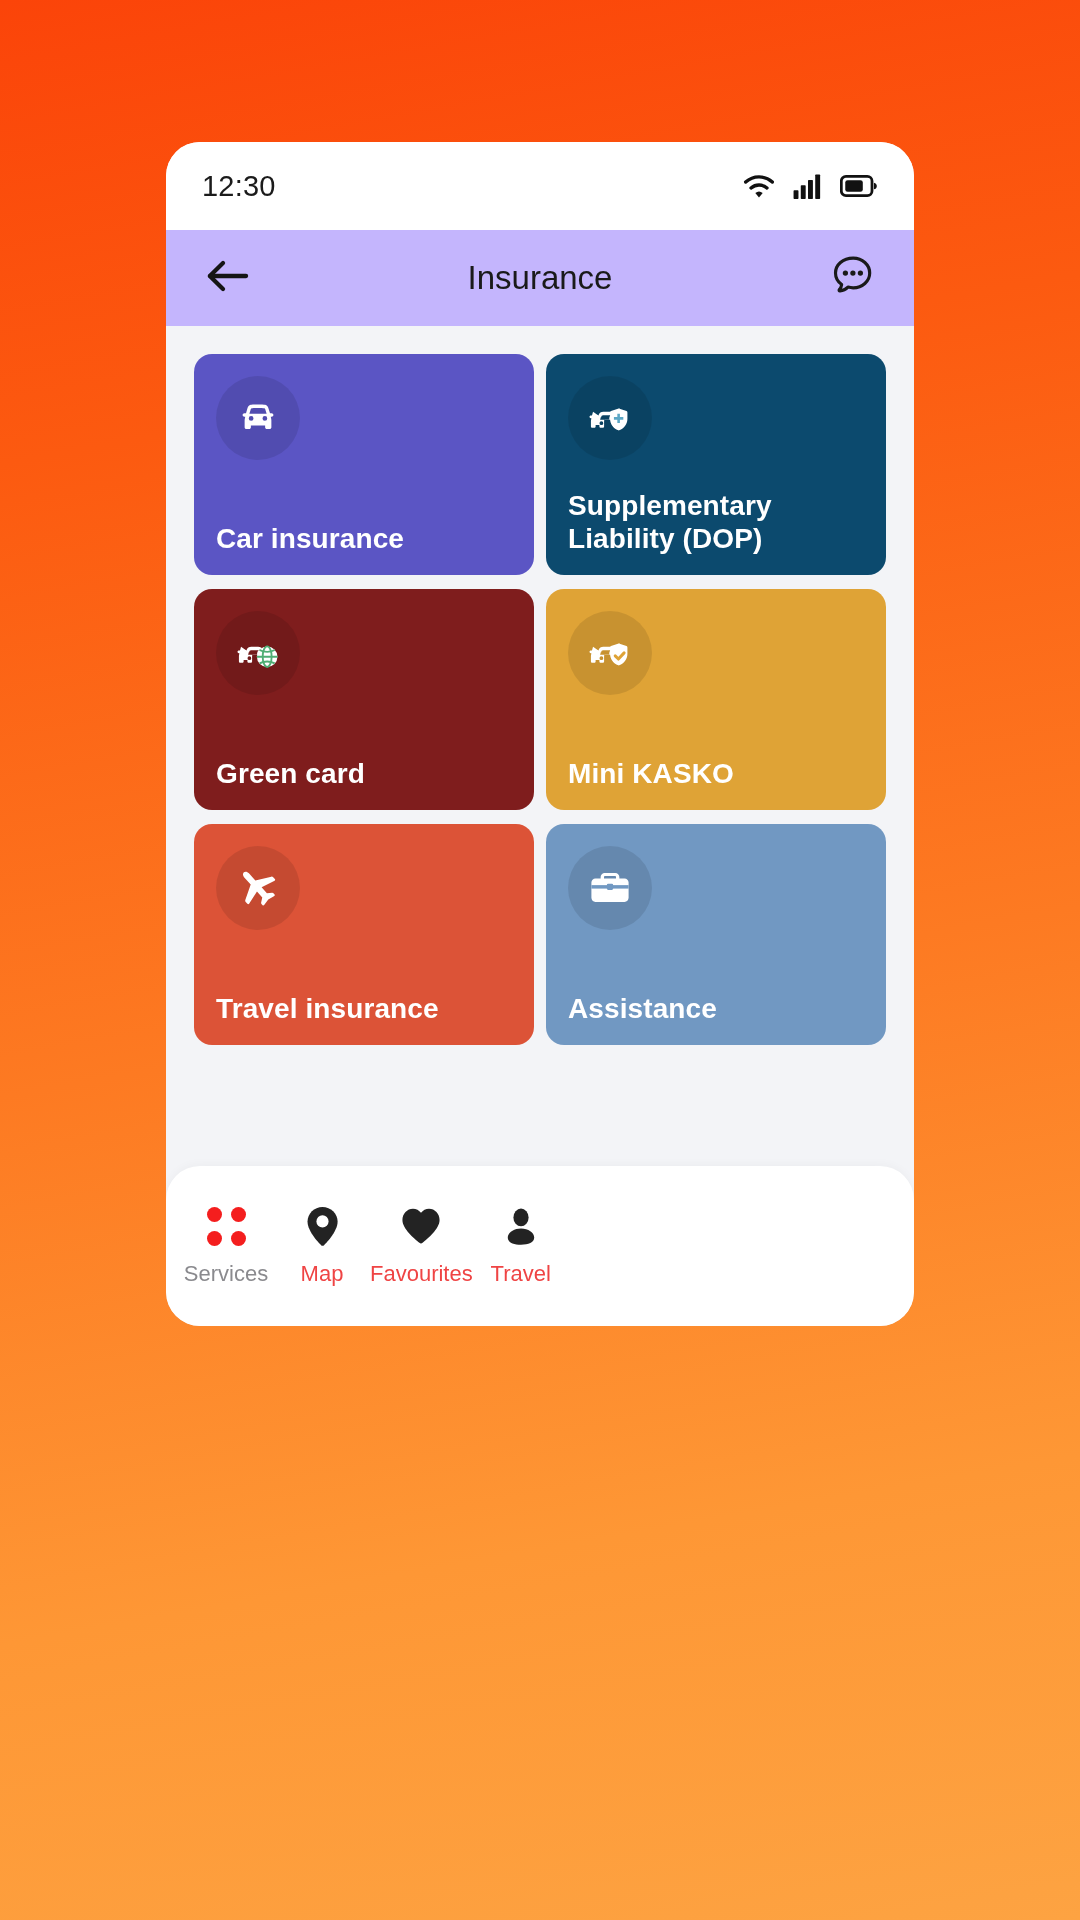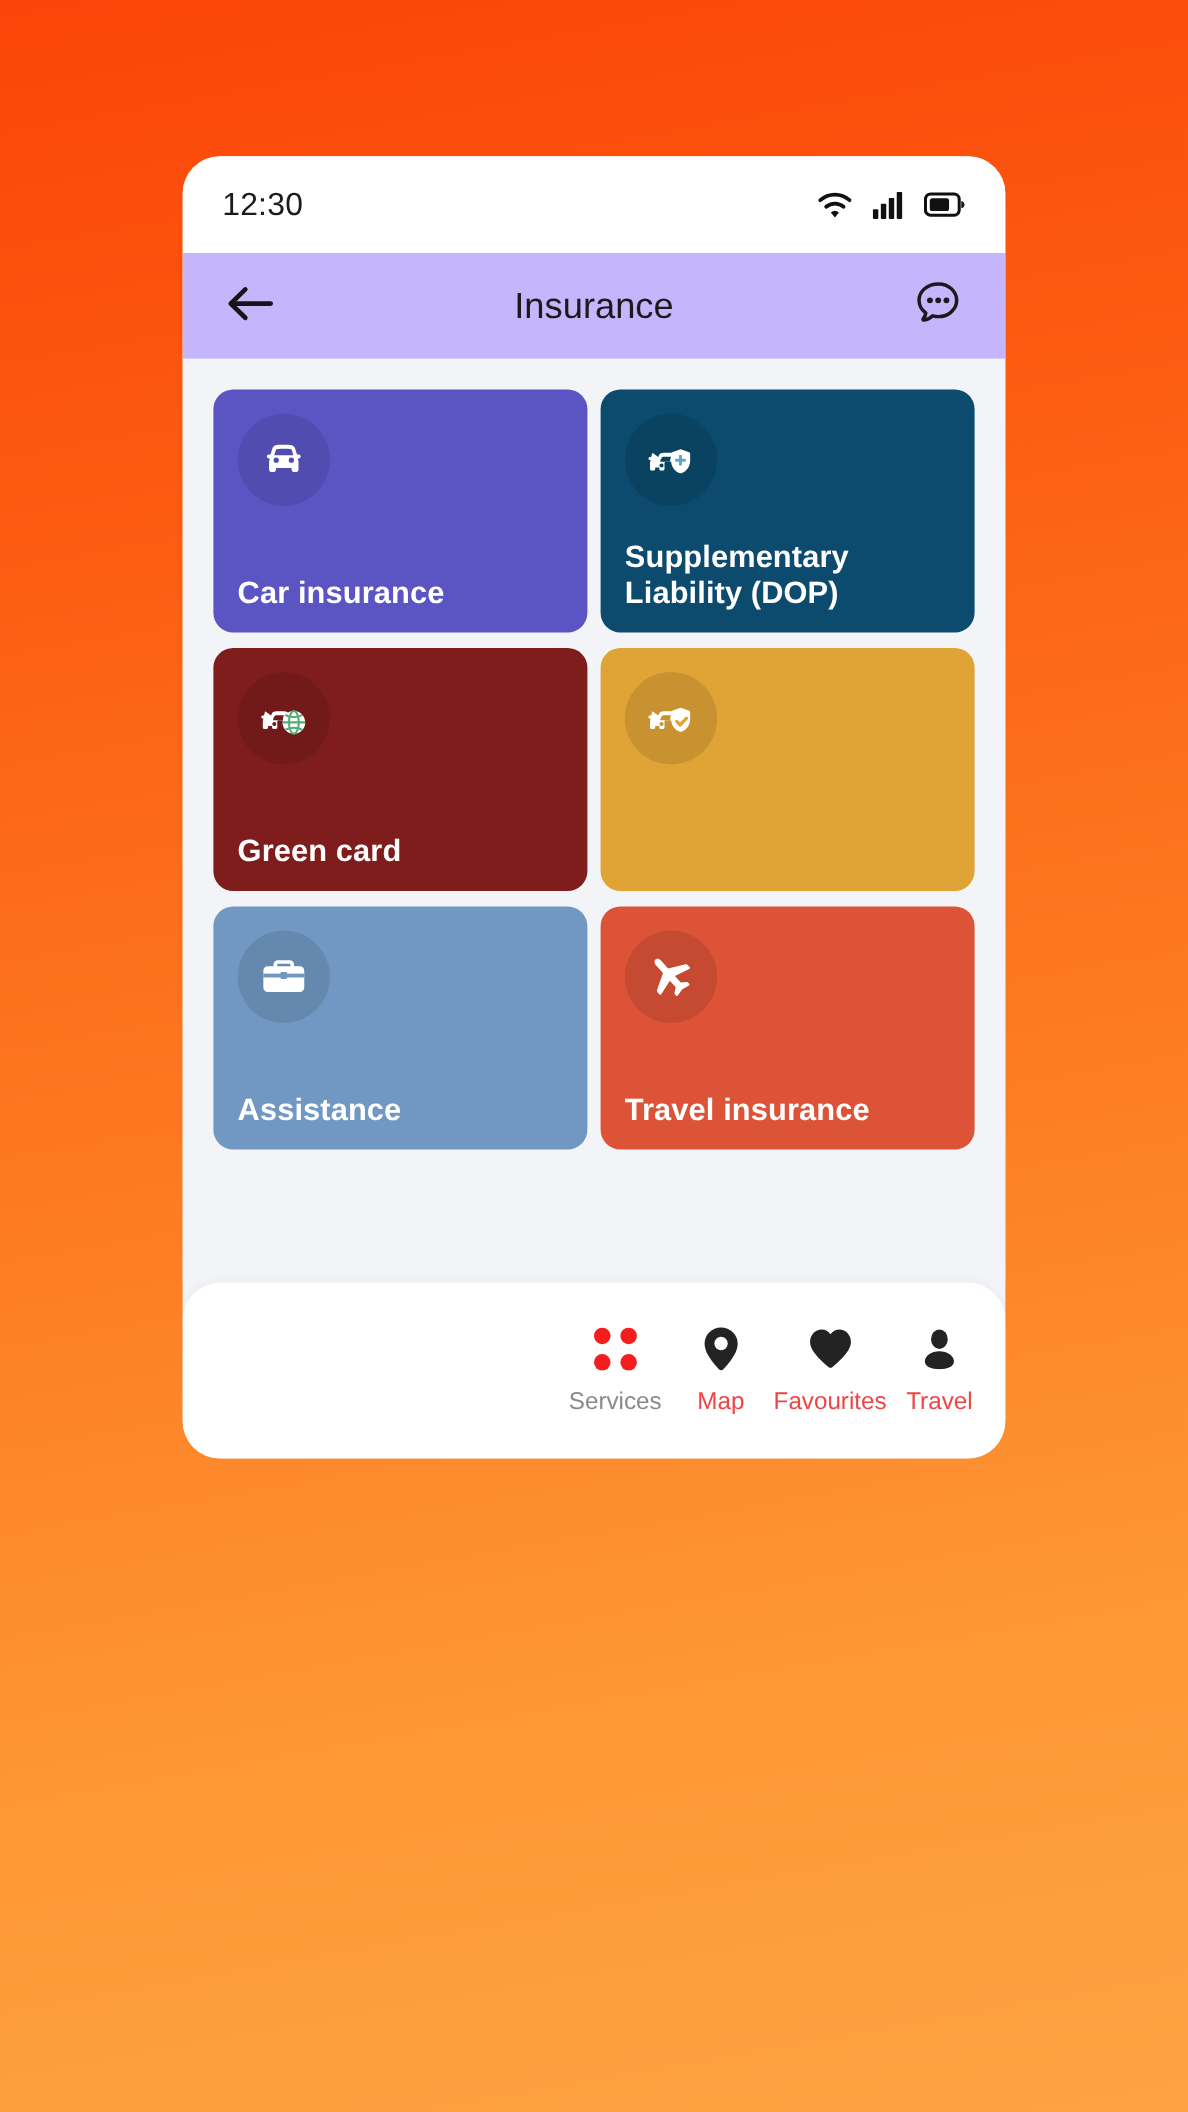--- a/index.html
+++ b/index.html
@@ -122,21 +122,21 @@
   }
 
   
   #bottom-nav {
     flex: 0 0 auto;
     height: 160px;
     background: #FFFFFF;
     border-radius: 34px;
     display: flex;
     align-items: center;
-    justify-content: flex-end;
+    justify-content: flex-start;
     padding: 0 12px;
     box-shadow: 0 -2px 10px rgba(0,0,0,0.03);
   }
   .nav-item {
     display: flex;
     flex-direction: column;
     align-items: center;
     justify-content: center;
     gap: 14px;
     cursor: pointer;
@@ -274,46 +274,47 @@
       <div class="card" style="background:#DFA336">
         <div class="card-icon-circle">
           <span>
             <svg width="52" height="52" viewBox="0 0 42 42">
               <path fill="#fff" d="M8.6 17.5c.4-1.5 1-2.5 2.1-2.9 1.5-.5 8.3-.5 9.8 0 .6.2 1 .6 1.4 1.2l-.9.3c-2 .7-3.2 1.8-3.2 3.6v1.2h-3.1c-.7 0-1.3.5-1.3 1.2v4.6c0 .7-.5 1.2-1.2 1.2h-1.6c-.7 0-1.2-.5-1.2-1.2v-1.1H6.2v1.1c0 .7-.5 1.2-1.2 1.2H3.4c-.7 0-1.2-.5-1.2-1.2v-4.5c0-.5.1-.9.2-1.4l.2-1h-.4c-.7 0-1.2-.5-1.2-1.2s.5-1.2 1.2-1.2h.9l.9-3.2zm2.2.8l-.8 2.7h11.5l-.3-1-.5-1.7c-.1-.6-.4-.8-.8-.9-1.2-.2-6.8-.2-8 0-.4.1-.7.3-.8.9-.1.3-.2.6-.3 1zm.3 7.3a1.6 1.6 0 1 0 0-3.2 1.6 1.6 0 0 0 0 3.2z" transform="translate(3.5,2.4) scale(.95)"></path>
               <path fill="#fff" d="M30 14.2l6.6 2.3c.5.2.8.6.8 1.1v5.5c0 4.4-2.8 8.4-7 9.9-.3.1-.6.1-.9 0-4.2-1.5-7-5.5-7-9.9v-5.5c0-.5.3-.9.8-1.1l6.6-2.3c.3-.1.7-.1 1.1 0z" transform="translate(-1.5,-1.2) scale(.94) translate(1.5,1.2)"></path>
               <path fill="none" stroke="#DFA336" stroke-width="2.4" stroke-linecap="round" stroke-linejoin="round" d="M25.2 23.3l2.6 2.6 4.6-5"></path>
             </svg>
           </span>
         </div>
+        <div class="card-label">Mini KASKO</div>
+      </div>
+
+      <div class="card" style="background:#DC5337">
+        <div class="card-icon-circle">
+          <span>
+            <svg width="48" height="48" viewBox="0 0 40 40">
+              <g transform="rotate(-42 20 20)">
+                <path fill="#fff" d="M20 2.4c1.5 0 2.6 1.5 2.6 3.4v8l12 6.6c.5.3.8.8.8 1.4v2.1c0 .6-.5 1-1.1.9l-11.7-3.2v6.6l3.6 2.6c.3.2.5.6.5 1v1.4c0 .5-.5.9-1 .8L20 32.8l-5.7 1.2c-.5.1-1-.3-1-.8v-1.4c0-.4.2-.8.5-1l3.6-2.6v-6.6L5.7 24.8c-.6.1-1.1-.3-1.1-.9v-2.1c0-.6.3-1.1.8-1.4l12-6.6v-8c0-1.9 1.1-3.4 2.6-3.4z"></path>
+              </g>
+            </svg>
+          </span>
+        </div>
+        <div class="card-label">Travel insurance</div>
       </div>
 
       <div class="card" style="background:#7198C2">
         <div class="card-icon-circle">
           <span>
             <svg width="48" height="48" viewBox="0 0 40 40">
               <path fill="#fff" d="M15.6 7.4h8.8c1.9 0 3.4 1.5 3.4 3.4v1.3h4.3c1.9 0 3.4 1.5 3.4 3.4v12.7c0 1.9-1.5 3.4-3.4 3.4H7.9c-1.9 0-3.4-1.5-3.4-3.4V15.5c0-1.9 1.5-3.4 3.4-3.4h4.3v-1.3c0-1.9 1.5-3.4 3.4-3.4zm-.6 4.7h10v-1.3c0-.4-.3-.7-.6-.7h-8.8c-.3 0-.6.3-.6.7v1.3z"></path>
               <rect x="4.5" y="17.6" width="31" height="2.9" fill="#7198C2"></rect>
               <rect x="17.4" y="16.4" width="5.2" height="5.2" rx="1.1" fill="#7198C2"></rect>
             </svg>
           </span>
         </div>
         <div class="card-label">Assistance</div>
-      </div>
-
-      <div class="card" style="background:#DC5337">
-        <div class="card-icon-circle">
-          <span>
-            <svg width="48" height="48" viewBox="0 0 40 40">
-              <g transform="rotate(-42 20 20)">
-                <path fill="#fff" d="M20 2.4c1.5 0 2.6 1.5 2.6 3.4v8l12 6.6c.5.3.8.8.8 1.4v2.1c0 .6-.5 1-1.1.9l-11.7-3.2v6.6l3.6 2.6c.3.2.5.6.5 1v1.4c0 .5-.5.9-1 .8L20 32.8l-5.7 1.2c-.5.1-1-.3-1-.8v-1.4c0-.4.2-.8.5-1l3.6-2.6v-6.6L5.7 24.8c-.6.1-1.1-.3-1.1-.9v-2.1c0-.6.3-1.1.8-1.4l12-6.6v-8c0-1.9 1.1-3.4 2.6-3.4z"></path>
-              </g>
-            </svg>
-          </span>
-        </div>
-        <div class="card-label">Travel insurance</div>
       </div>
 
     </div>
   </div>
 
   <div id="bottom-nav">
 
     <div class="nav-item active">
       <div class="nav-icon">
         <div class="dots-grid">

